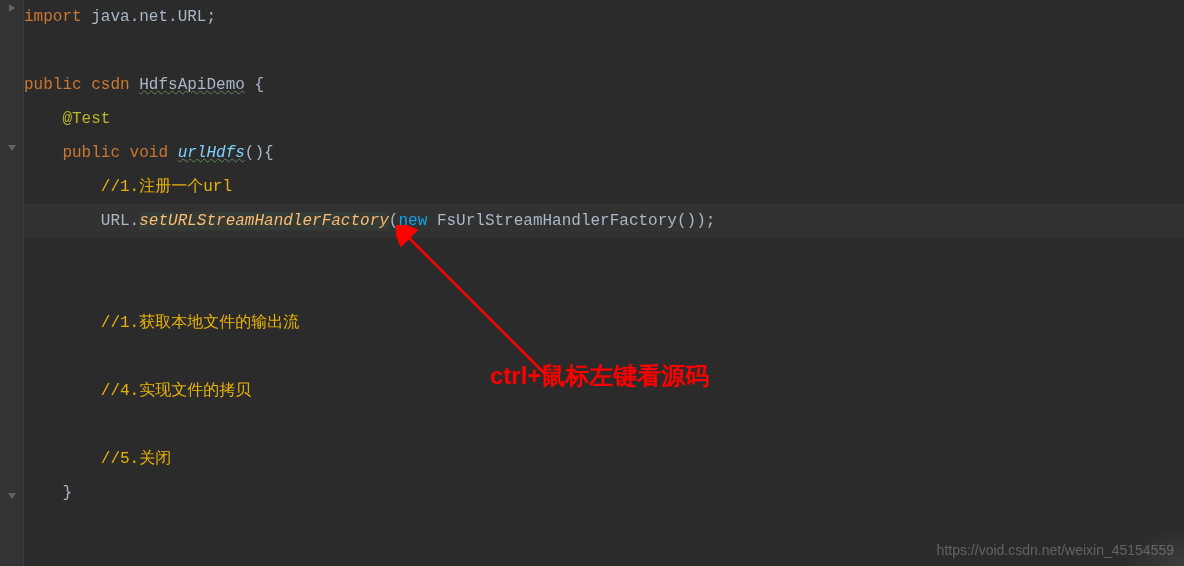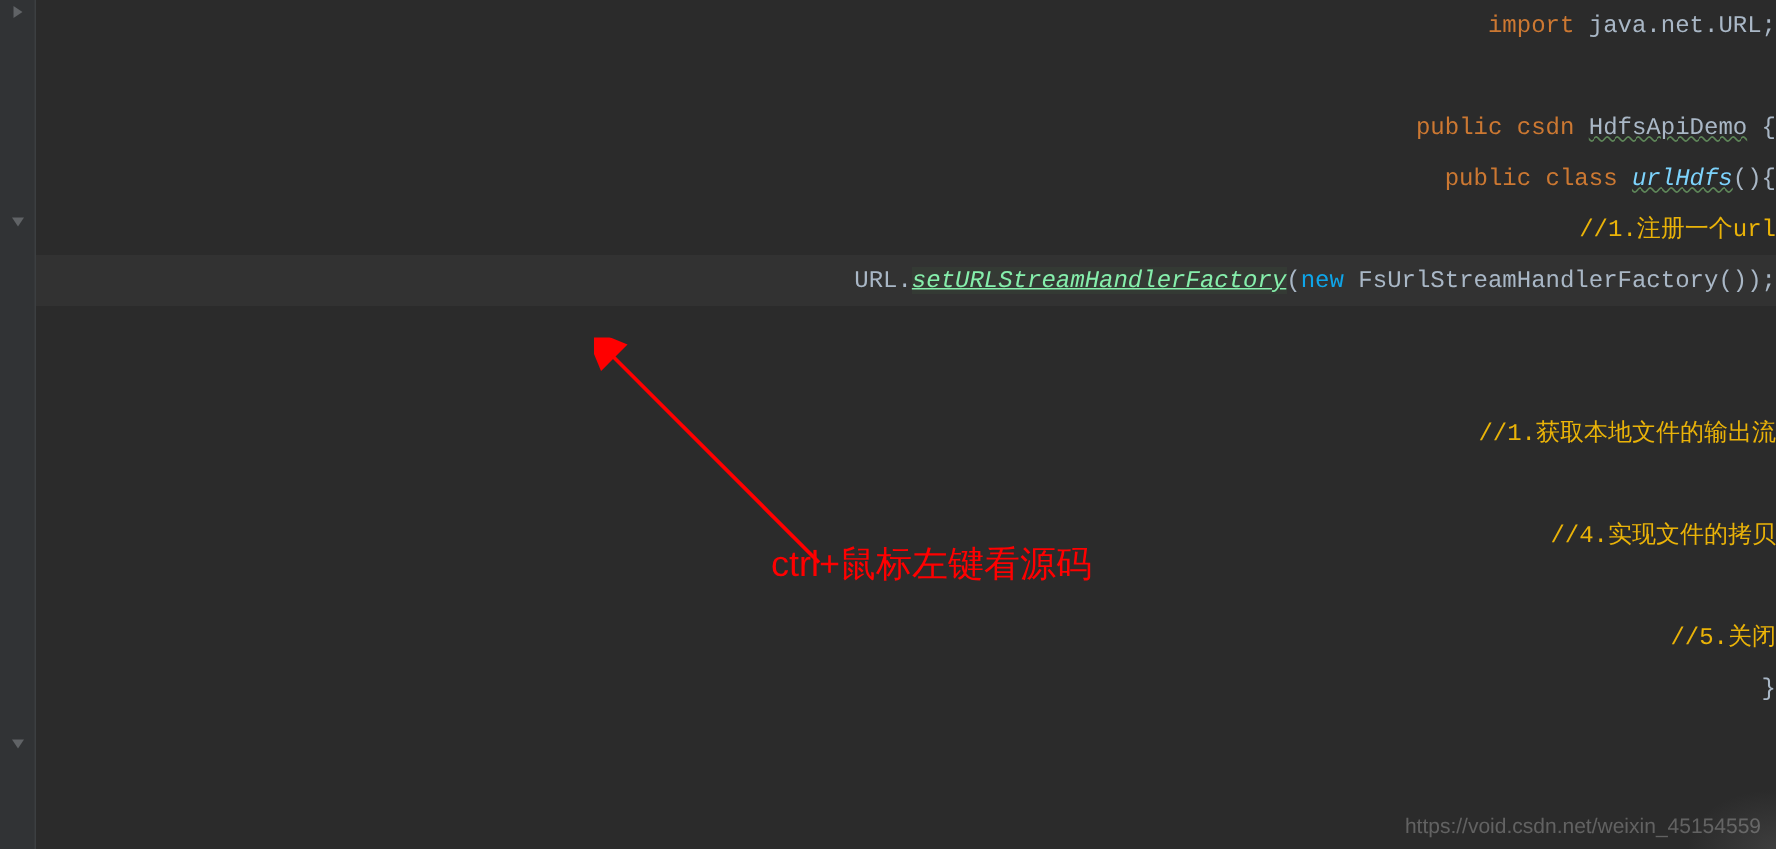--- a/index.html
+++ b/index.html
@@ -34,56 +34,54 @@
       height: 12px;
       color: #606366;
     }
     .gutter-icon.import-icon { top: 2px; }
     .gutter-icon.down-icon1 { top: 142px; }
     .gutter-icon.down-icon2 { top: 490px; }
     .code-area {
       margin-left: 24px;
       padding-top: 0;
       line-height: 34px;
-      text-align: right;
     }
     .line {
       white-space: pre;
       padding-left: 0;
       position: relative;
     }
     .line.highlighted {
       background: #323232;
     }
     .kw { color: #cc7832; }
     .method { color: #7dd3fc; font-style: italic; }
     .method-wavy { text-decoration: underline wavy #5e8759; text-decoration-thickness: 1px; }
     .class-wavy { text-decoration: underline wavy #5e8759; text-decoration-thickness: 1px; }
     .plain { color: #a9b7c6; }
     .comment { color: #eab308; }
     .annotation { color: #bbb529; }
-    .static-method { color: #86efac; font-style: italic; background: rgba(60, 80, 60, 0.3); text-decoration: underline; }
+    .static-method { color: #fdba74; font-style: italic; background: rgba(60, 80, 60, 0.3); }
     .paren { color: #a9b7c6; }
     .new-kw { color: #0ea5e9; }
     
     .annotation-arrow {
       position: absolute;
       top: 225px;
       left: 396px;
       pointer-events: none;
     }
     .annotation-text {
       position: absolute;
       top: 360px;
       left: 490px;
       color: #ff0000;
       font-family: 'Microsoft YaHei', sans-serif;
       font-size: 24px;
-      font-weight: normal;
-      margin-left: 24px;
+      font-weight: bold;
     }
     .watermark {
       position: absolute;
       bottom: 8px;
       right: 10px;
       color: rgba(200, 200, 200, 0.35);
       font-family: Arial, sans-serif;
       font-size: 14px;
     }
     .watermark-corner {
@@ -108,21 +106,22 @@
         <path d="M2 3 L10 3 L6 9 Z" fill="#606366"></path>
       </svg>
     <svg class="gutter-icon down-icon2" viewBox="0 0 12 12">
         <path d="M2 3 L10 3 L6 9 Z" fill="#606366"></path>
       </svg>
   </div>
   <div class="code-area">
     <div class="line"><span class="kw">import</span><span class="plain"> </span><span class="plain">java.net.URL</span><span class="plain">;</span></div>
     <div class="line"> </div>
     <div class="line"><span class="kw">public csdn </span><span class="plain class-wavy">HdfsApiDemo</span><span class="plain"> {</span></div>
-    <div class="line"><span class="plain">    </span><span class="kw">public class </span><span class="method method-wavy">urlHdfs</span><span class="plain">(){</span></div>
+    <div class="line"><span class="plain">    </span><span class="annotation">@Test</span></div>
+    <div class="line"><span class="plain">    </span><span class="kw">public void </span><span class="method method-wavy">urlHdfs</span><span class="plain">(){</span></div>
     <div class="line"><span class="plain">        </span><span class="comment">//1.注册一个url</span></div>
     <div class="line highlighted"><span class="plain">        </span><span class="plain">URL.</span><span class="static-method">setURLStreamHandlerFactory</span><span class="paren">(</span><span class="new-kw">new </span><span class="plain">FsUrlStreamHandlerFactory</span><span class="paren">());</span></div>
     <div class="line"><span class="plain">        </span></div>
     <div class="line"> </div>
     <div class="line"><span class="plain">        </span><span class="comment">//1.获取本地文件的输出流</span></div>
     <div class="line"> </div>
     <div class="line"><span class="plain">        </span><span class="comment">//4.实现文件的拷贝</span></div>
     <div class="line"> </div>
     <div class="line"><span class="plain">        </span><span class="comment">//5.关闭</span></div>
     <div class="line"><span class="plain">    </span><span class="plain">}</span></div>

